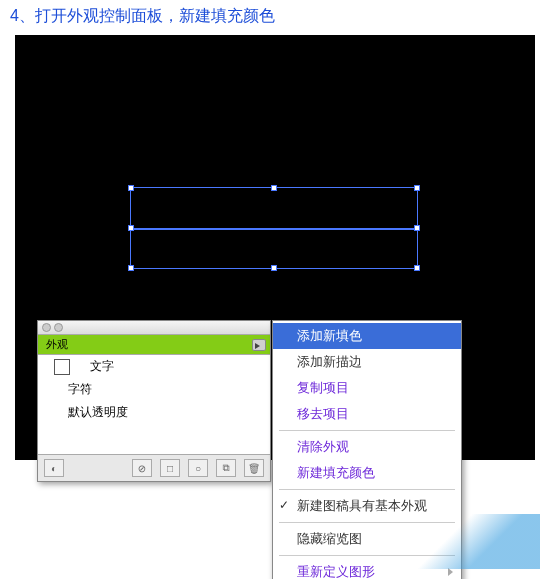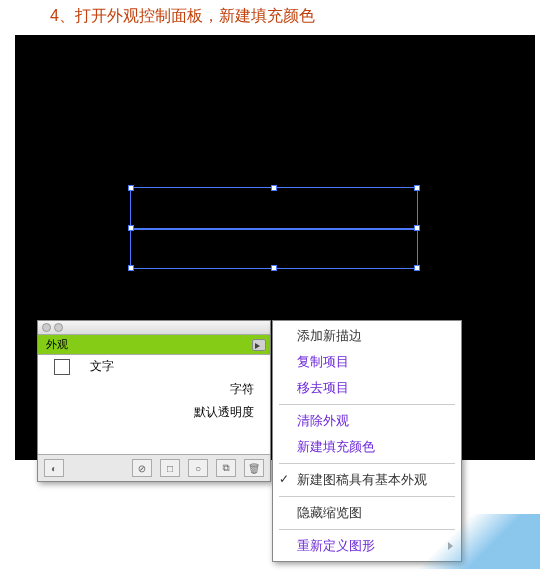--- a/index.html
+++ b/index.html
@@ -1,35 +1,35 @@
 <!DOCTYPE html>
 <html><head>
 <meta charset="utf-8">
 <style>
 * { margin: 0; padding: 0; box-sizing: border-box; }
 body { width: 550px; height: 579px; background: #fff; font-family: "Microsoft YaHei", sans-serif; position: relative; overflow: hidden; }
-.heading { padding: 6px 10px 8px; font-size: 16px; color: #c2410c; font-weight: 400; margin-left: 40px; }
+.heading { padding: 6px 10px 8px; font-size: 16px; color: #1d4ed8; font-weight: 400; }
 .canvas-wrap { margin: 0 15px; background: #000; width: 520px; height: 425px; position: relative; }
 .selection { position: absolute; left: 115px; top: 152px; width: 288px; height: 82px; border: 1px solid #4a78ff; }
 .inner-line { position: absolute; left: 0; right: 0; top: 50%; height: 2px; background: transparent; border-top: 1px solid #4a78ff; border-bottom: 1px solid #4a78ff; }
 .handle { position: absolute; width: 6px; height: 6px; background: #fff; border: 1px solid #4a78ff; }
 .tl { left: -3px; top: -3px; } .tc { left: 50%; top: -3px; margin-left: -3px; } .tr { right: -3px; top: -3px; }
 .ml { left: -3px; top: 50%; margin-top: -3px; } .mr { right: -3px; top: 50%; margin-top: -3px; }
 .bl { left: -3px; bottom: -3px; } .bc { left: 50%; bottom: -3px; margin-left: -3px; } .br { right: -3px; bottom: -3px; }
 
 .panel { position: absolute; left: 37px; top: 320px; width: 234px; background: #e8e8e8; border: 1px solid #888; box-shadow: 2px 2px 6px rgba(0,0,0,0.4); font-size: 12px; }
 .panel-titlebar { height: 14px; background: linear-gradient(#f5f5f5,#ddd); display: flex; align-items: center; padding: 0 4px; border-bottom: 1px solid #aaa; }
 .traffic { width: 9px; height: 9px; border-radius: 50%; background: #ccc; border: 1px solid #999; margin-right: 3px; }
 .panel-tab { height: 20px; background: #84cc16; display: flex; align-items: center; padding: 0 8px; font-size: 11px; border-bottom: 1px solid #aaa; position: relative; text-align: center; }
 .flyout-btn { position: absolute; right: 4px; top: 50%; margin-top: -6px; width: 14px; height: 12px; background: #d0d0d0; border: 1px solid #888; border-radius: 2px; }
 .flyout-btn::before { content: ""; position: absolute; left: 2px; top: 3px; border-left: 5px solid #444; border-top: 3px solid transparent; border-bottom: 3px solid transparent; }
 .panel-body { background: #fff; min-height: 100px; border-bottom: 1px solid #aaa; }
 .prow { display: flex; align-items: center; padding: 3px 16px; font-size: 12px; gap: 20px; }
 .swatch { width: 16px; height: 16px; background: #fff; border: 1px solid #555; }
-.indent { padding-left: 30px; justify-content: flex-end; }
+.indent { padding-left: 30px; }
 .panel-footer { height: 26px; background: #e8e8e8; display: flex; align-items: center; padding: 0 6px; gap: 8px; }
 .fbtn { width: 20px; height: 18px; border: 1px solid #aaa; background: #f0f0f0; display: flex; align-items: center; justify-content: center; font-size: 10px; color: #666; }
 .spacer { flex: 1; }
 
 .menu { position: absolute; left: 272px; top: 320px; width: 190px; background: #fff; border: 1px solid #888; box-shadow: 2px 2px 6px rgba(0,0,0,0.4); font-size: 13px; padding: 2px 0; }
 .mitem { padding: 4px 10px 4px 24px; position: relative; color: #333; }
 .mitem.hl { background: #3a6dd8; color: #fff; }
 .mitem.disabled { color: #6d28d9; }
 .msep { height: 1px; background: #ccc; margin: 3px 6px; }
 .mcheck { position: absolute; left: 6px; top: 5px; font-size: 12px; }
@@ -84,20 +84,21 @@
     <div class="spacer"></div>
     <div class="fbtn">⊘</div>
     <div class="fbtn">□</div>
     <div class="fbtn">○</div>
     <div class="fbtn">⧉</div>
     <div class="fbtn">🗑</div>
   </div>
 </div>
 
 <div class="menu">
+  <div class="mitem hl">添加新填色</div>
   <div class="mitem">添加新描边</div>
   <div class="mitem disabled">复制项目</div>
   <div class="mitem disabled">移去项目</div>
   <div class="msep"></div>
   <div class="mitem disabled">清除外观</div>
   <div class="mitem disabled">新建填充颜色</div>
   <div class="msep"></div>
   <div class="mitem">
     <span class="mcheck">✓</span>
     <span>新建图稿具有基本外观</span>

